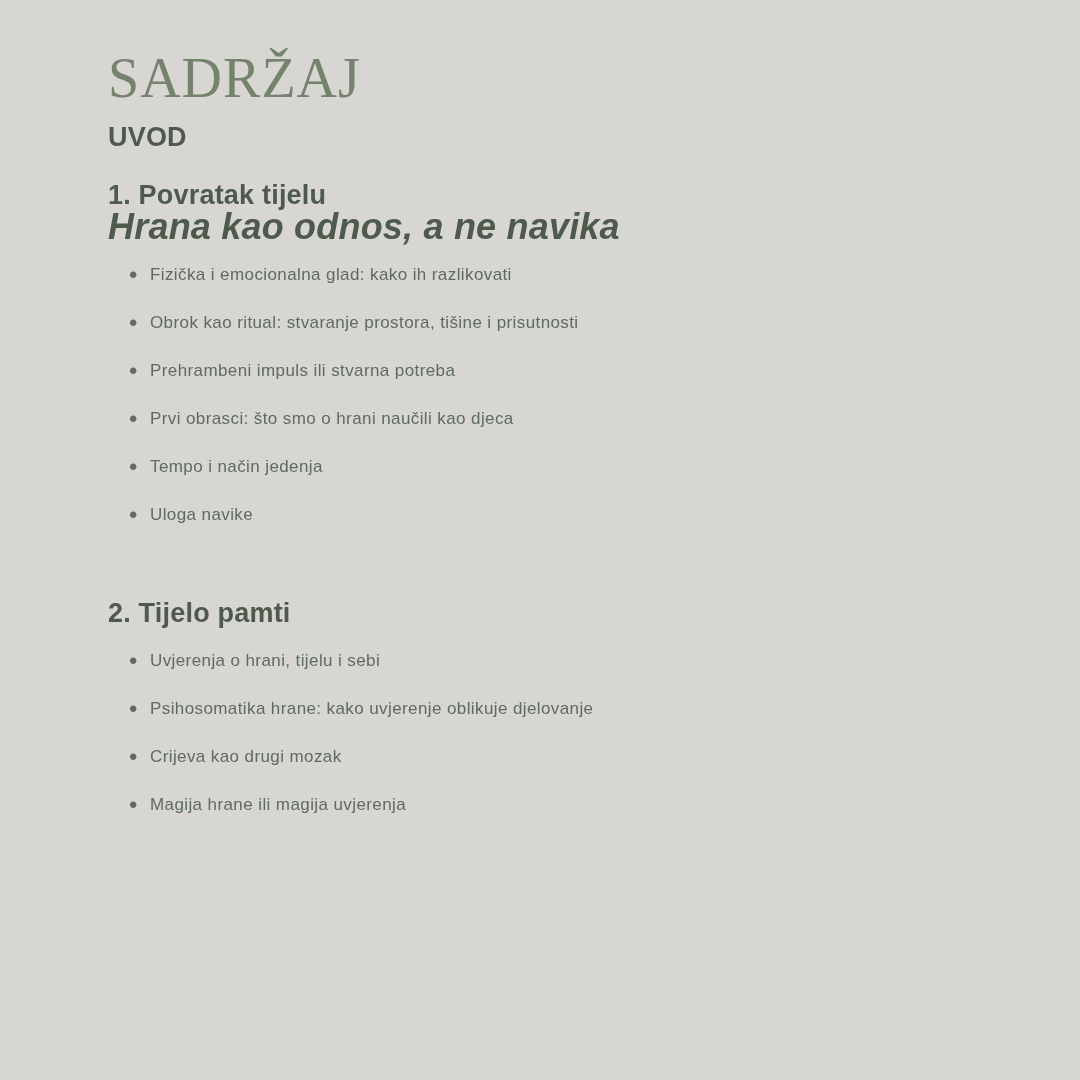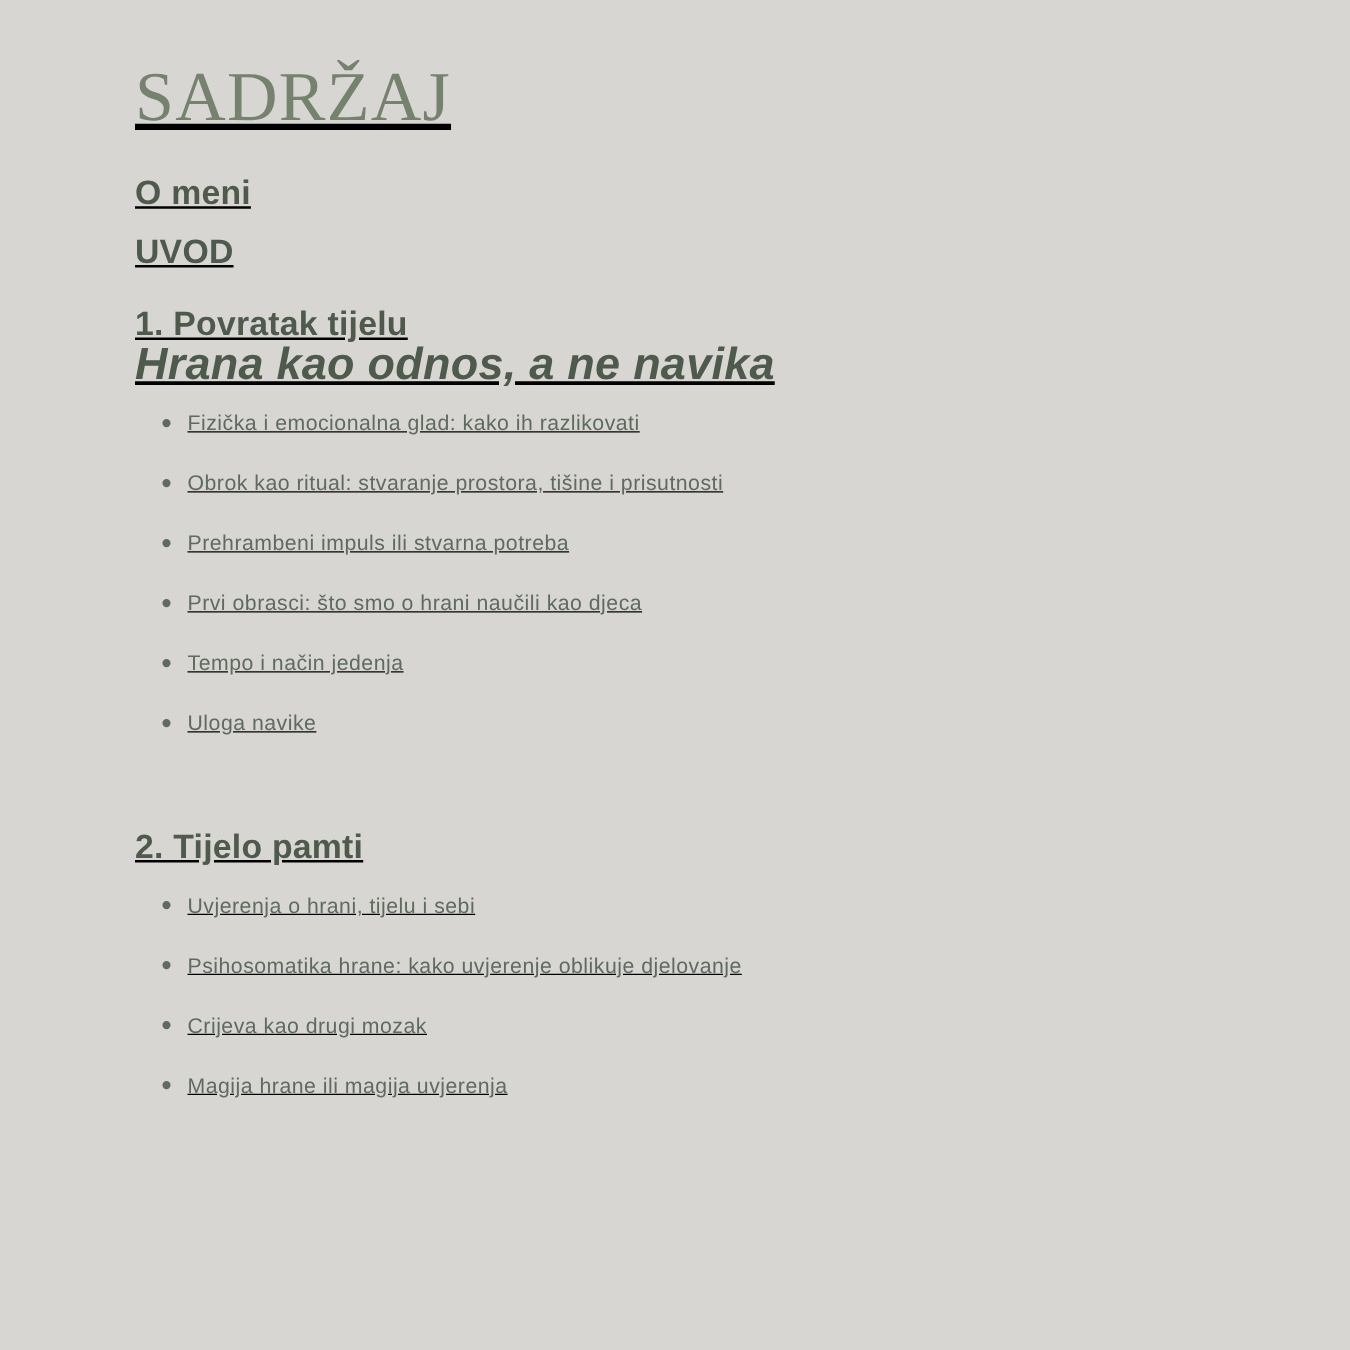--- a/index.html
+++ b/index.html
@@ -15,21 +15,20 @@
     height: 1080px;
     background: var(--bg);
     font-family: "Liberation Sans", sans-serif;
     overflow: hidden;
   }
   .page {
     position: relative;
     width: 1080px;
     height: 774px;
     padding: 50px 60px 0 108px;
-    text-decoration: underline;
   }
   .title {
     margin: 0;
     font-family: "Liberation Serif", serif;
     font-weight: 400;
     font-size: 56px;
     line-height: 1;
     letter-spacing: 1px;
     color: var(--title);
   }
@@ -82,21 +81,20 @@
     color: var(--body);
   }
 </style>
 </head>
 <body>
 
 <div class="page">
 
   <h1 class="title">SADRŽAJ</h1>
 
-  <div class="entry entry-about">O meni</div>
   <div class="entry entry-intro">UVOD</div>
 
   <section class="chapter chapter-1">
     <div class="chapter-heading">1. Povratak tijelu</div>
     <div class="chapter-subtitle">Hrana kao odnos, a ne navika</div>
     <ul class="toc-list">
       <li>Fizička i emocionalna glad: kako ih razlikovati</li>
       <li>Obrok kao ritual: stvaranje prostora, tišine i prisutnosti</li>
       <li>Prehrambeni impuls ili stvarna potreba</li>
       <li>Prvi obrasci: što smo o hrani naučili kao djeca</li>

